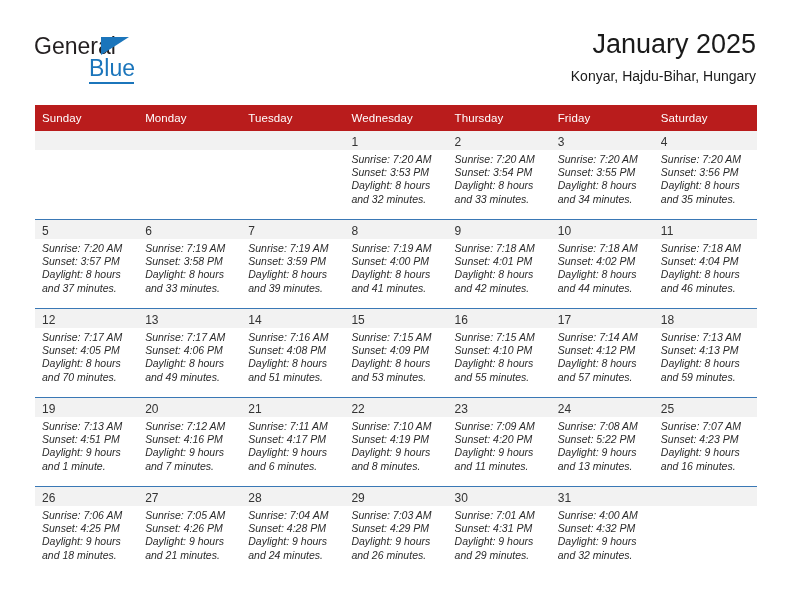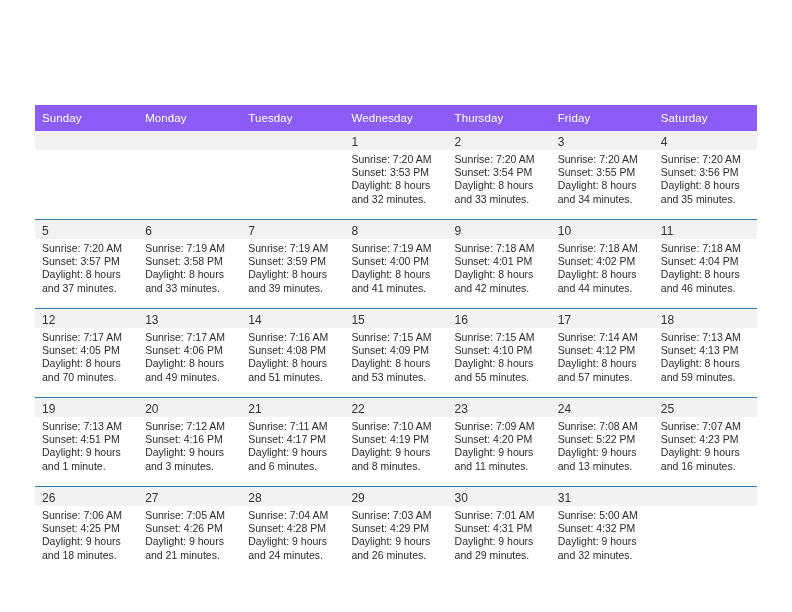--- a/index.html
+++ b/index.html
@@ -97,21 +97,21 @@
     position: absolute;
     left: 35px;
     top: 105px;
     width: 722px;
     border-collapse: collapse;
     table-layout: fixed;
   }
   .calendar col { width: 103.142px; }
 
   .dow-row th {
-    background: #8b5cf6;
+    background: #b91c1c;
     color: #ffffff;
     font-size: 11.5px;
     font-weight: normal;
     text-align: left;
     padding: 4px 0 5px 7px;
     height: 17px;
     border: none;
     letter-spacing: 0.1px;
   }
 
@@ -137,28 +137,44 @@
   .daynum {
     font-size: 12px;
     color: #333333;
     line-height: 17px;
   }
   .detail {
     padding: 3px 5px 0 7px;
     font-size: 10.5px;
     line-height: 13.2px;
     color: #2b2b2b;
+    font-style: italic;
   }
   .detail div { white-space: nowrap; }
 </style>
 </head>
 <body>
 
 <div class="page">
 
+  <div class="header">
+
+    <div class="logo">
+      <span class="logo-general">General</span>
+      <span class="logo-tri"></span>
+      <span class="logo-blue">Blue</span>
+      <span class="logo-underline"></span>
+    </div>
+
+    <div class="title-block">
+      <h1 class="cal-title">January 2025</h1>
+      <h2 class="cal-subtitle">Konyar, Hajdu-Bihar, Hungary</h2>
+    </div>
+
+  </div>
 
   <table class="calendar">
     <colgroup>
       <col>
         <col>
         <col>
         <col>
         <col>
         <col>
         <col>
@@ -428,21 +444,21 @@
               </div>
             </div>
           </td>
         <td>
             <div class="cell-inner">
               <div class="daynum-band"><span class="daynum">20</span></div>
               <div class="detail">
                 <div>Sunrise: 7:12 AM</div>
                 <div>Sunset: 4:16 PM</div>
                 <div>Daylight: 9 hours</div>
-                <div>and 3 minutes.</div>
+                <div>and 7 minutes.</div>
               </div>
             </div>
           </td>
         <td>
             <div class="cell-inner">
               <div class="daynum-band"><span class="daynum">21</span></div>
               <div class="detail">
                 <div>Sunrise: 7:11 AM</div>
                 <div>Sunset: 4:17 PM</div>
                 <div>Daylight: 9 hours</div>
@@ -549,21 +565,21 @@
                 <div>Sunset: 4:31 PM</div>
                 <div>Daylight: 9 hours</div>
                 <div>and 29 minutes.</div>
               </div>
             </div>
           </td>
         <td>
             <div class="cell-inner">
               <div class="daynum-band"><span class="daynum">31</span></div>
               <div class="detail">
-                <div>Sunrise: 5:00 AM</div>
+                <div>Sunrise: 4:00 AM</div>
                 <div>Sunset: 4:32 PM</div>
                 <div>Daylight: 9 hours</div>
                 <div>and 32 minutes.</div>
               </div>
             </div>
           </td>
         <td>
             <div class="cell-inner">
               <div class="daynum-band"><span class="daynum"></span></div>
               <div class="detail">

